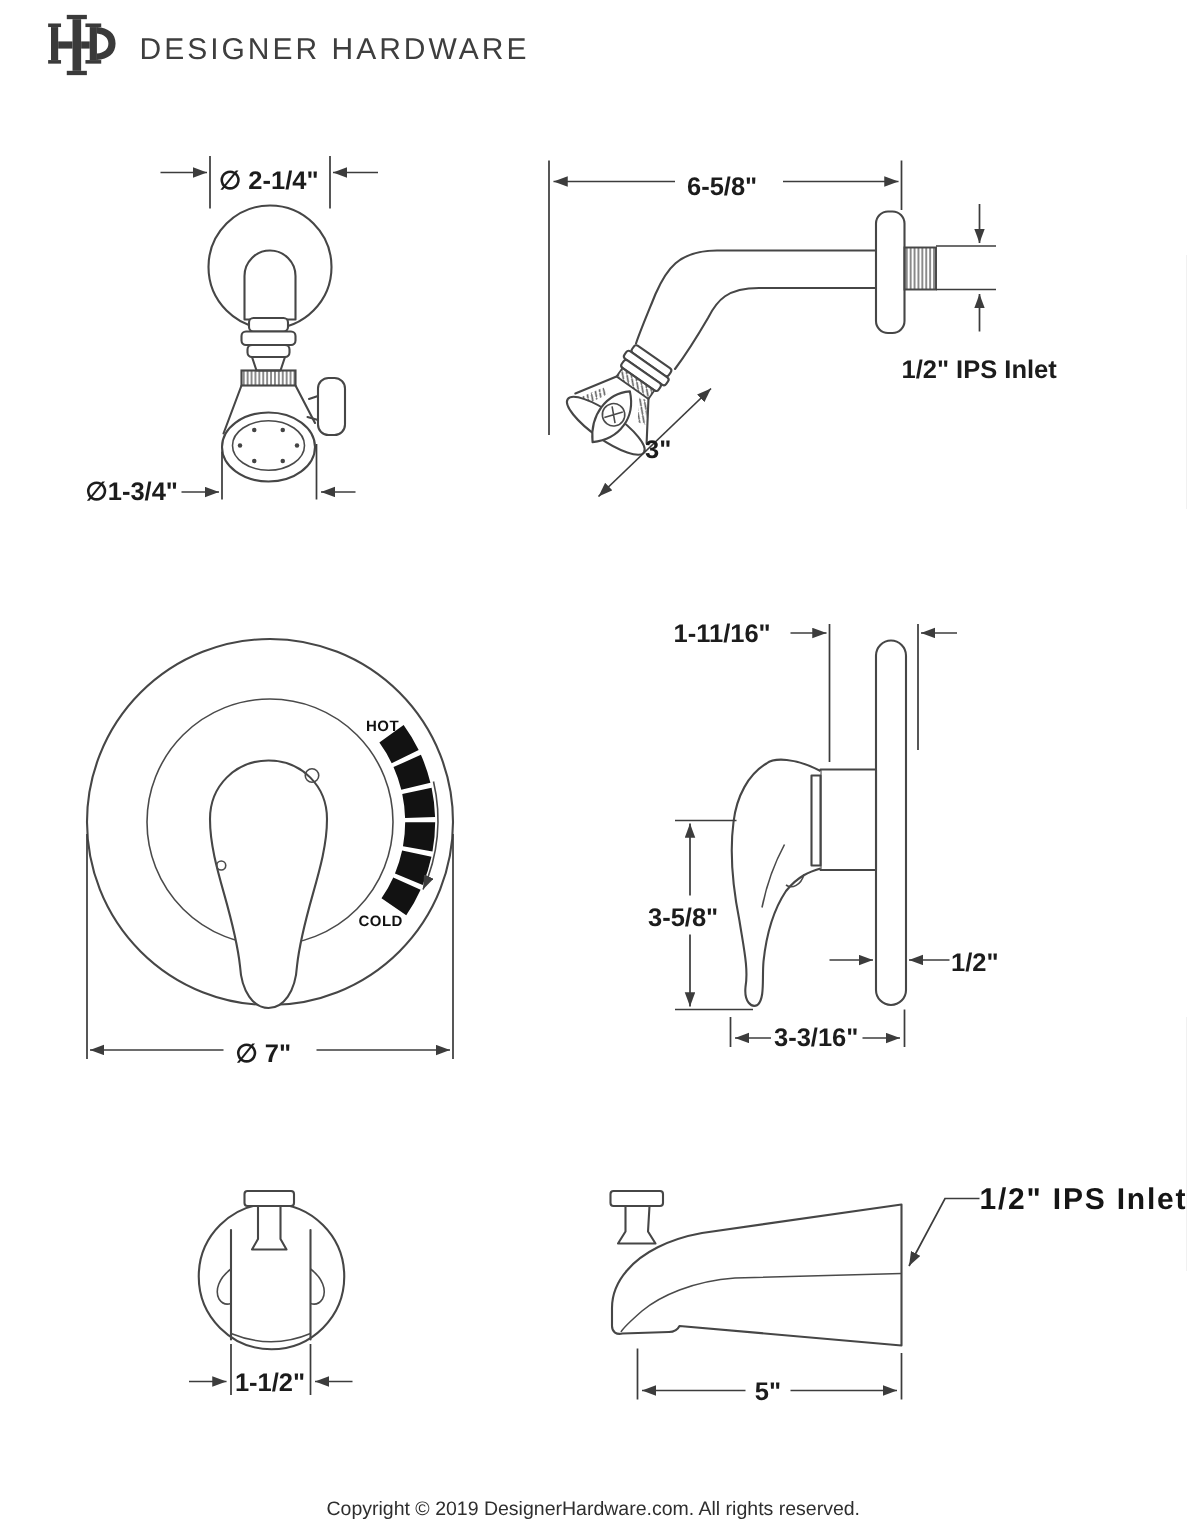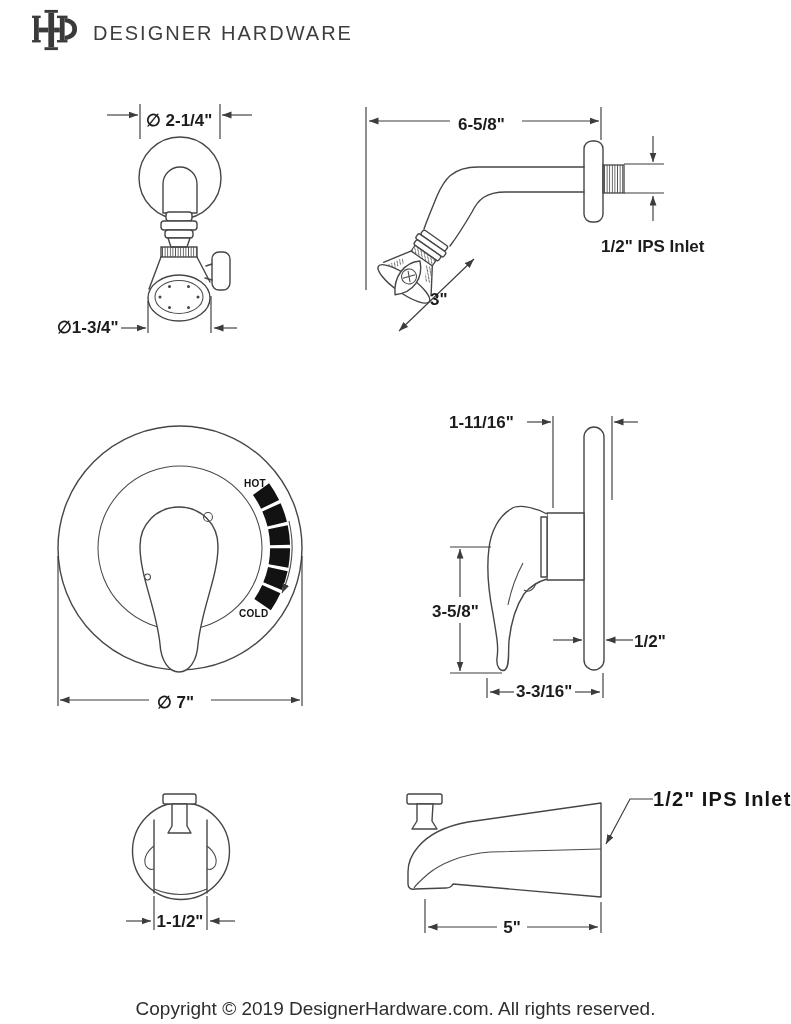--- a/index.html
+++ b/index.html
@@ -10,21 +10,21 @@
   }
   .brand-header{position:absolute;left:0;top:0;width:791px;height:64px;}
   .monogram{position:absolute;left:32px;top:8px;}
   .brand-name{
     position:absolute;left:93px;top:22px;
     font-size:20px;letter-spacing:2px;color:#3e3e3e;white-space:nowrap;
   }
   .art{position:absolute;left:0;top:0;}
   .footer{
     position:absolute;top:998px;left:0;width:791px;text-align:center;
-    font-size:19px;color:#2e2e2e;
+    font-size:13px;color:#2e2e2e;
   }
   
   .ln{fill:none;stroke:#464646;stroke-width:1.4;stroke-linejoin:round;stroke-linecap:round;}
   .lnf{fill:#ffffff;stroke:#464646;stroke-width:1.4;stroke-linejoin:round;}
   .thin{fill:none;stroke:#4a4a4a;stroke-width:1.05;stroke-linejoin:round;}
   .dl{fill:none;stroke:#3c3c3c;stroke-width:1.15;}
   .dim{font-family:"Liberation Sans",sans-serif;font-size:17px;font-weight:bold;fill:#1c1c1c;}
   .dim-sm{font-family:"Liberation Sans",sans-serif;font-size:10px;font-weight:bold;fill:#111;letter-spacing:.3px;}
   .inlet-big{font-family:"Liberation Sans",sans-serif;font-size:20px;font-weight:bold;fill:#151515;letter-spacing:1.2px;}
   .seg{fill:none;stroke:#121212;}

